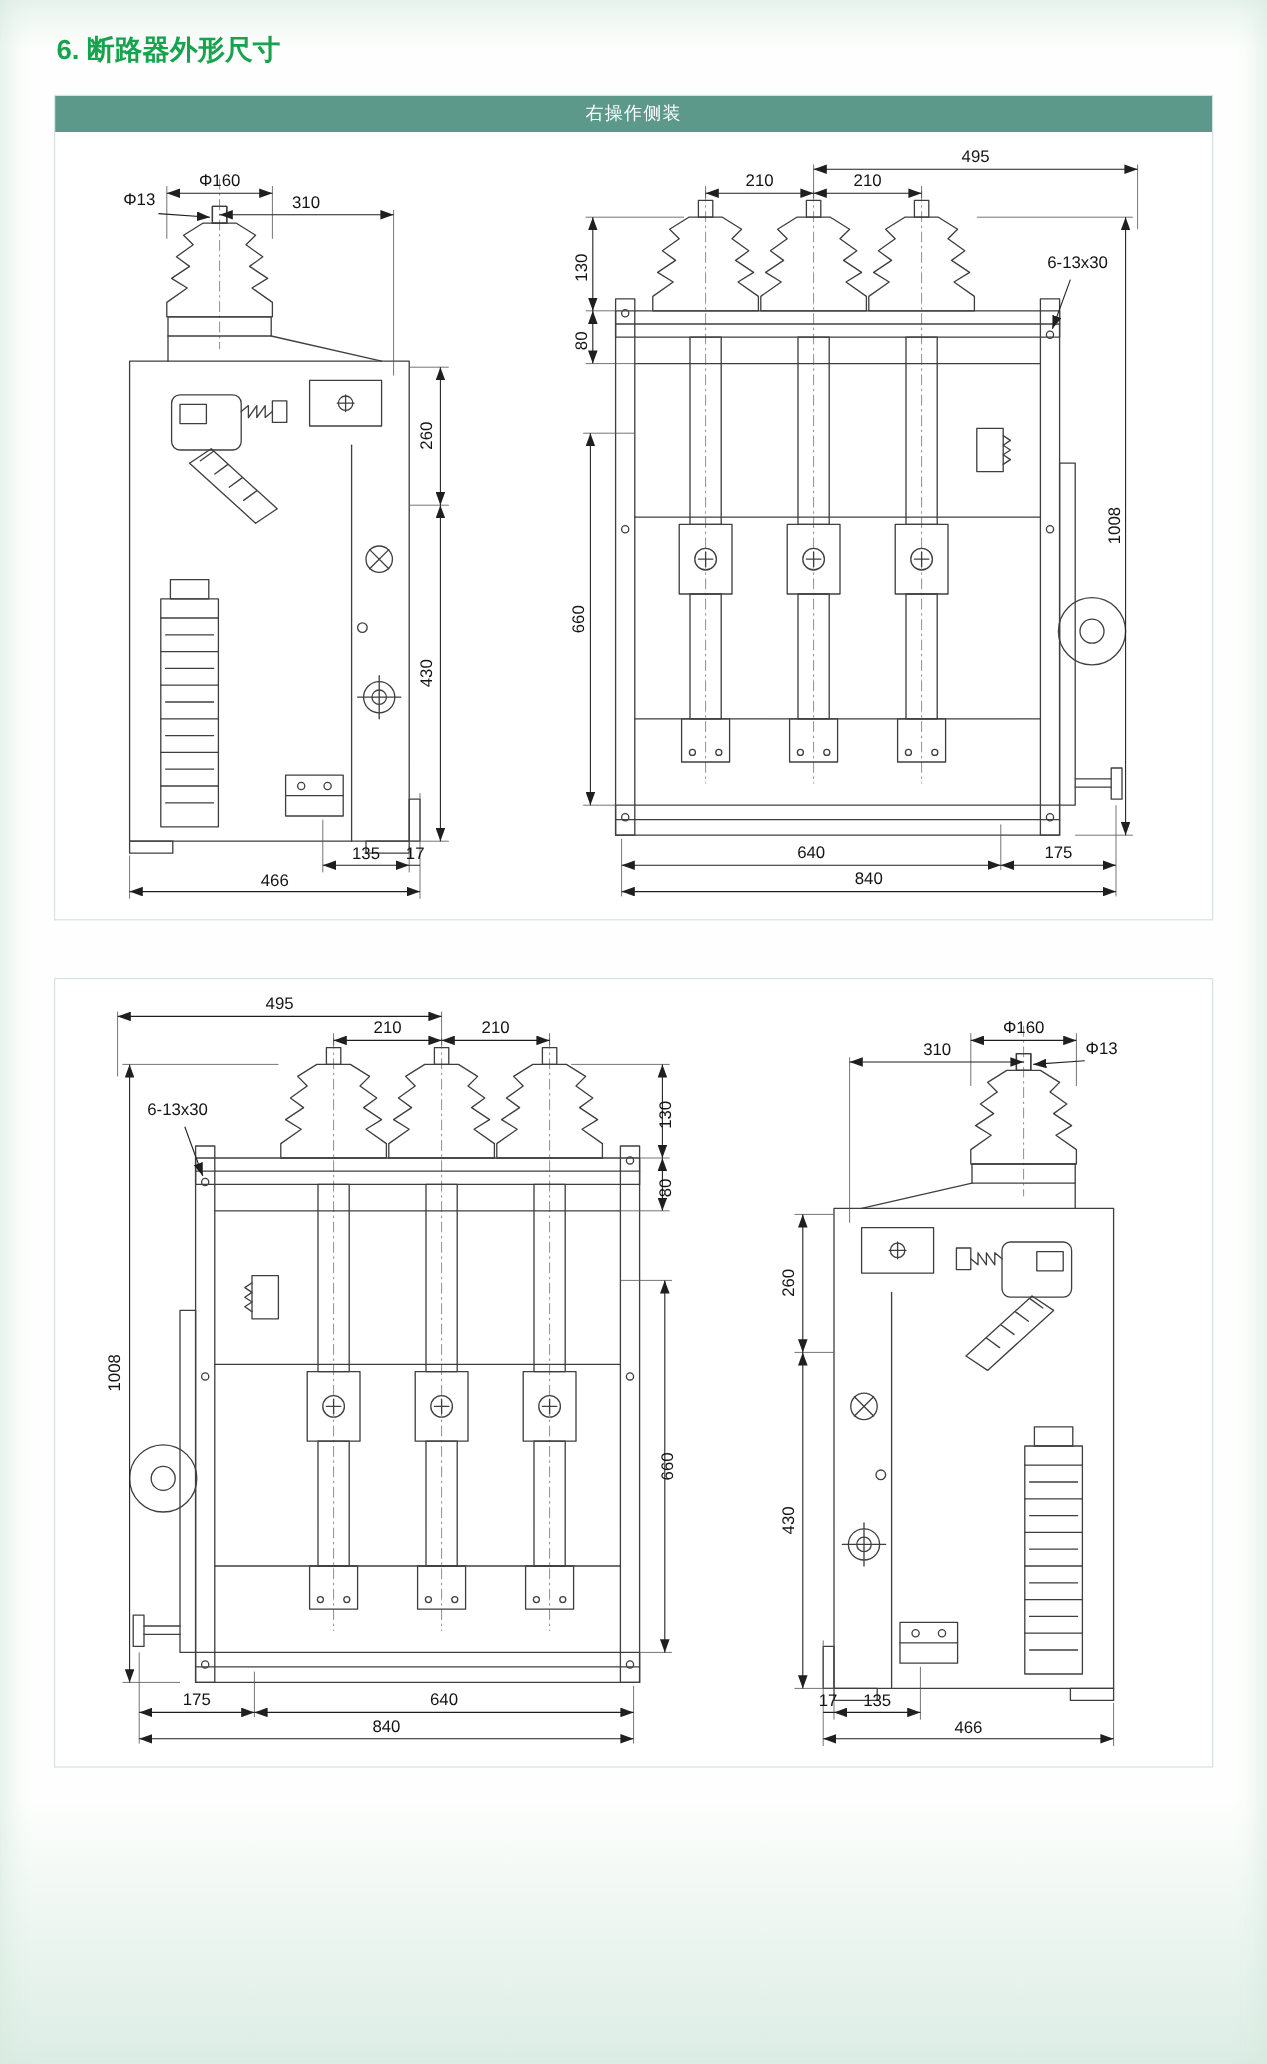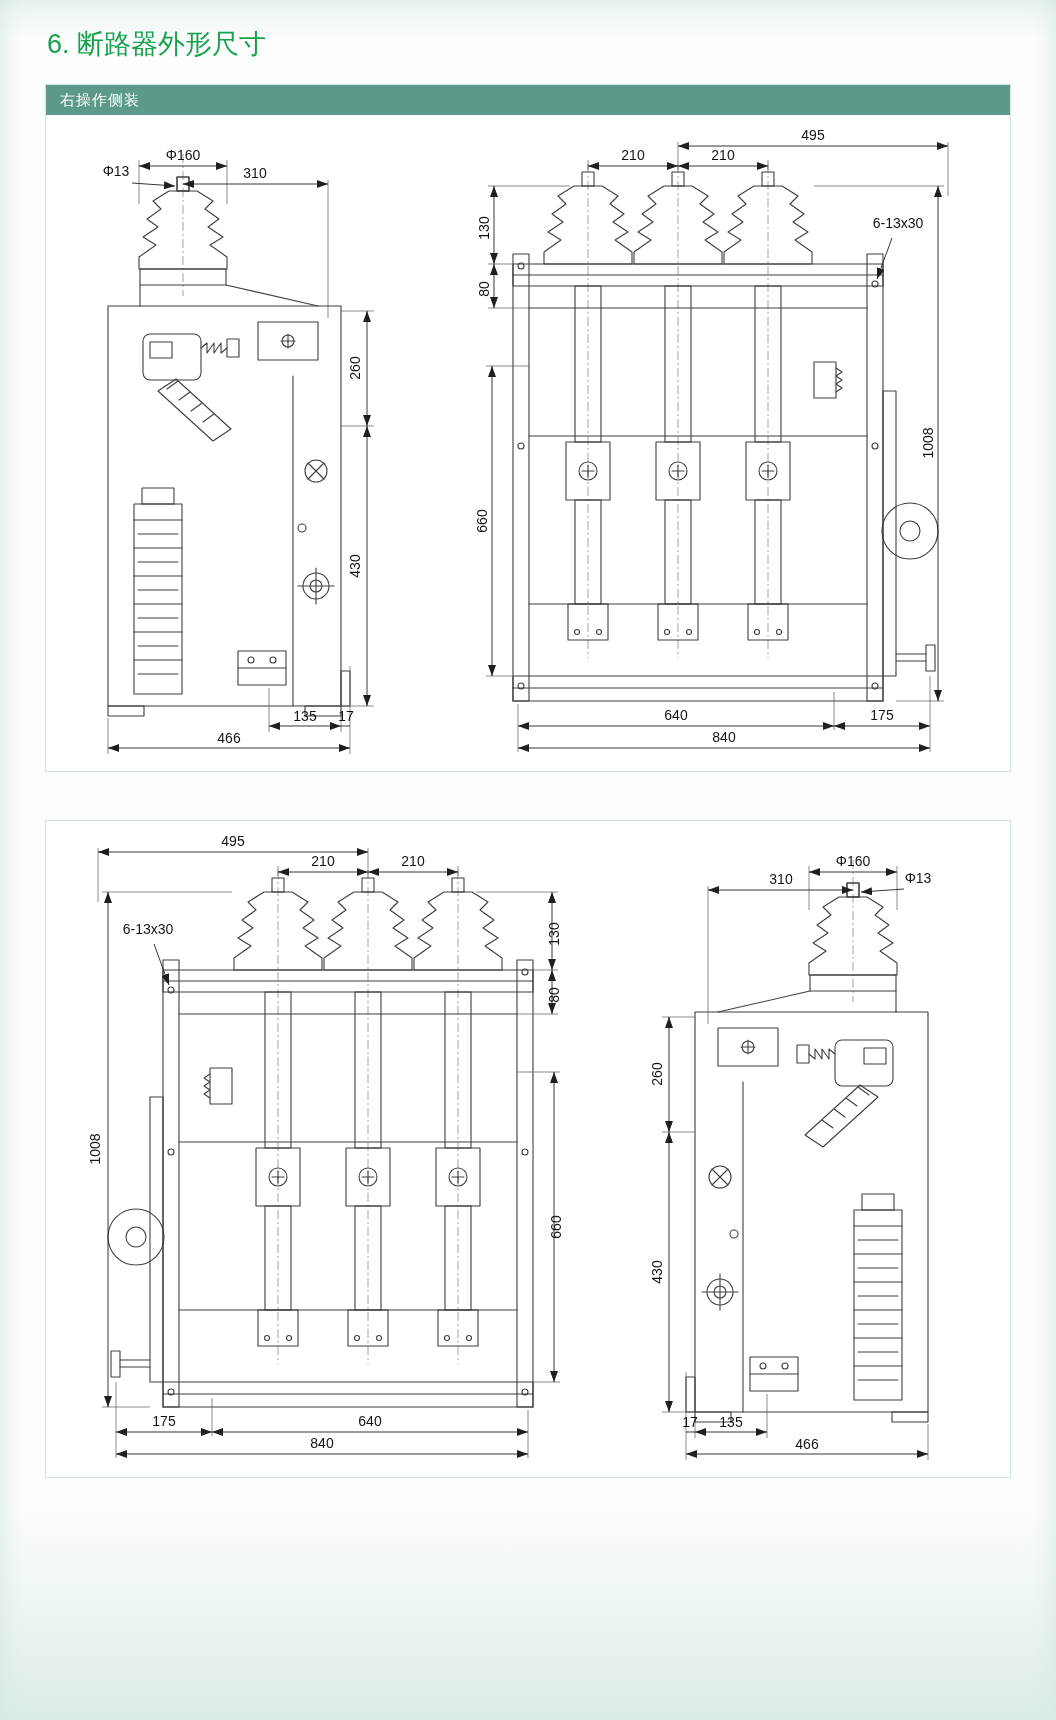--- a/index.html
+++ b/index.html
@@ -3,23 +3,23 @@
 <meta charset="utf-8">
 <style>
   html,body{margin:0;padding:0;}
   .page{
     width:1056px;height:1720px;box-sizing:border-box;
     padding:26px 45px 0;
     background:linear-gradient(180deg,#e9f4ee 0px,#fdfefd 42px,#fdfefd 1500px,#dcede4 1719px);
     box-shadow:inset 16px 0 26px -14px #d6eade, inset -16px 0 26px -14px #d6eade;
     font-family:"Liberation Sans",sans-serif;
   }
-  .title{font-size:27px;font-weight:normal;color:#17a24d;margin:0 0 22px 2px;}
+  .title{font-size:23px;font-weight:bold;color:#17a24d;margin:0 0 22px 2px;}
   .panel{background:#ffffff;border:1px solid #d3e4db;margin-bottom:48px;}
-  .panel-header{background:#5d998a;color:#ffffff;font-size:15px;line-height:20px;padding:5px 14px;letter-spacing:1px;}
+  .panel-header{background:#5d998a;color:#ffffff;font-size:15px;line-height:20px;padding:5px 14px;letter-spacing:1px;text-align:center;}
   .panel-body{padding:6px 0 10px;}
   svg.drawing{display:block;margin:0 auto;}
   .art{stroke:#3f3f3f;stroke-width:1.1;fill:none;stroke-linejoin:round;stroke-linecap:round;}
   .cl{stroke:#8a8a8a;stroke-width:0.8;fill:none;stroke-dasharray:9 3 2 3;}
   .ext{stroke:#5a5a5a;stroke-width:0.7;fill:none;}
   .dim,.ldr{stroke:#1f1f1f;stroke-width:0.9;fill:none;}
   .labels text{font-family:"Liberation Sans",sans-serif;font-size:14px;fill:#141414;text-anchor:middle;}
 </style>
 </head>
 <body>

